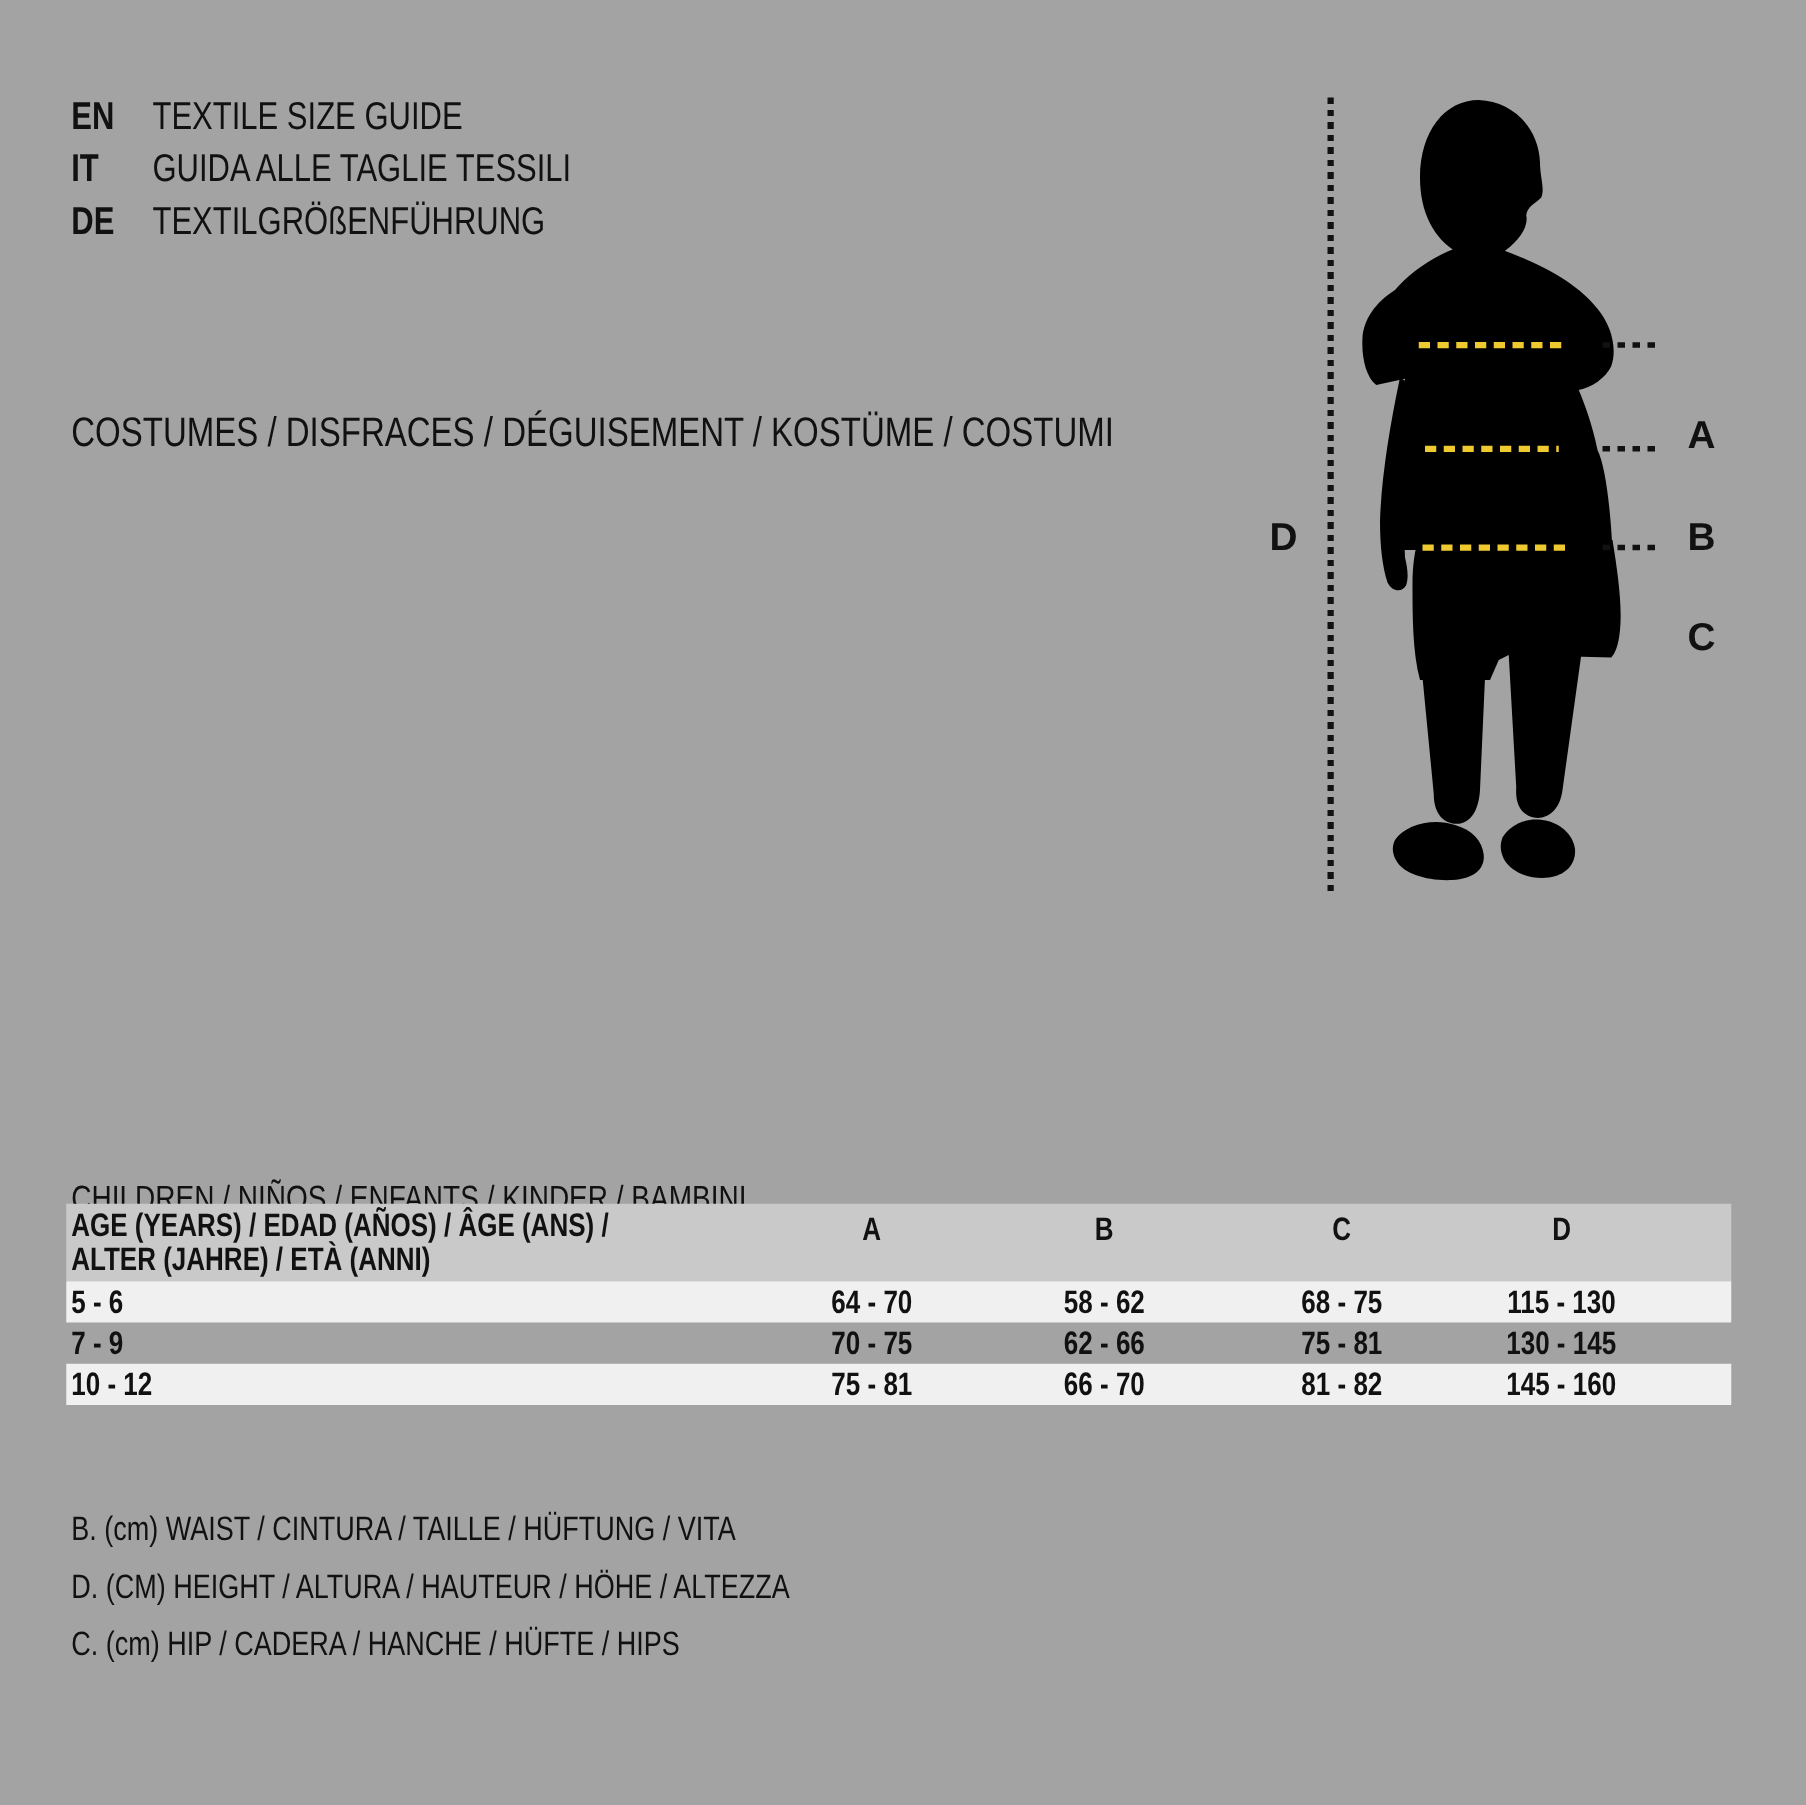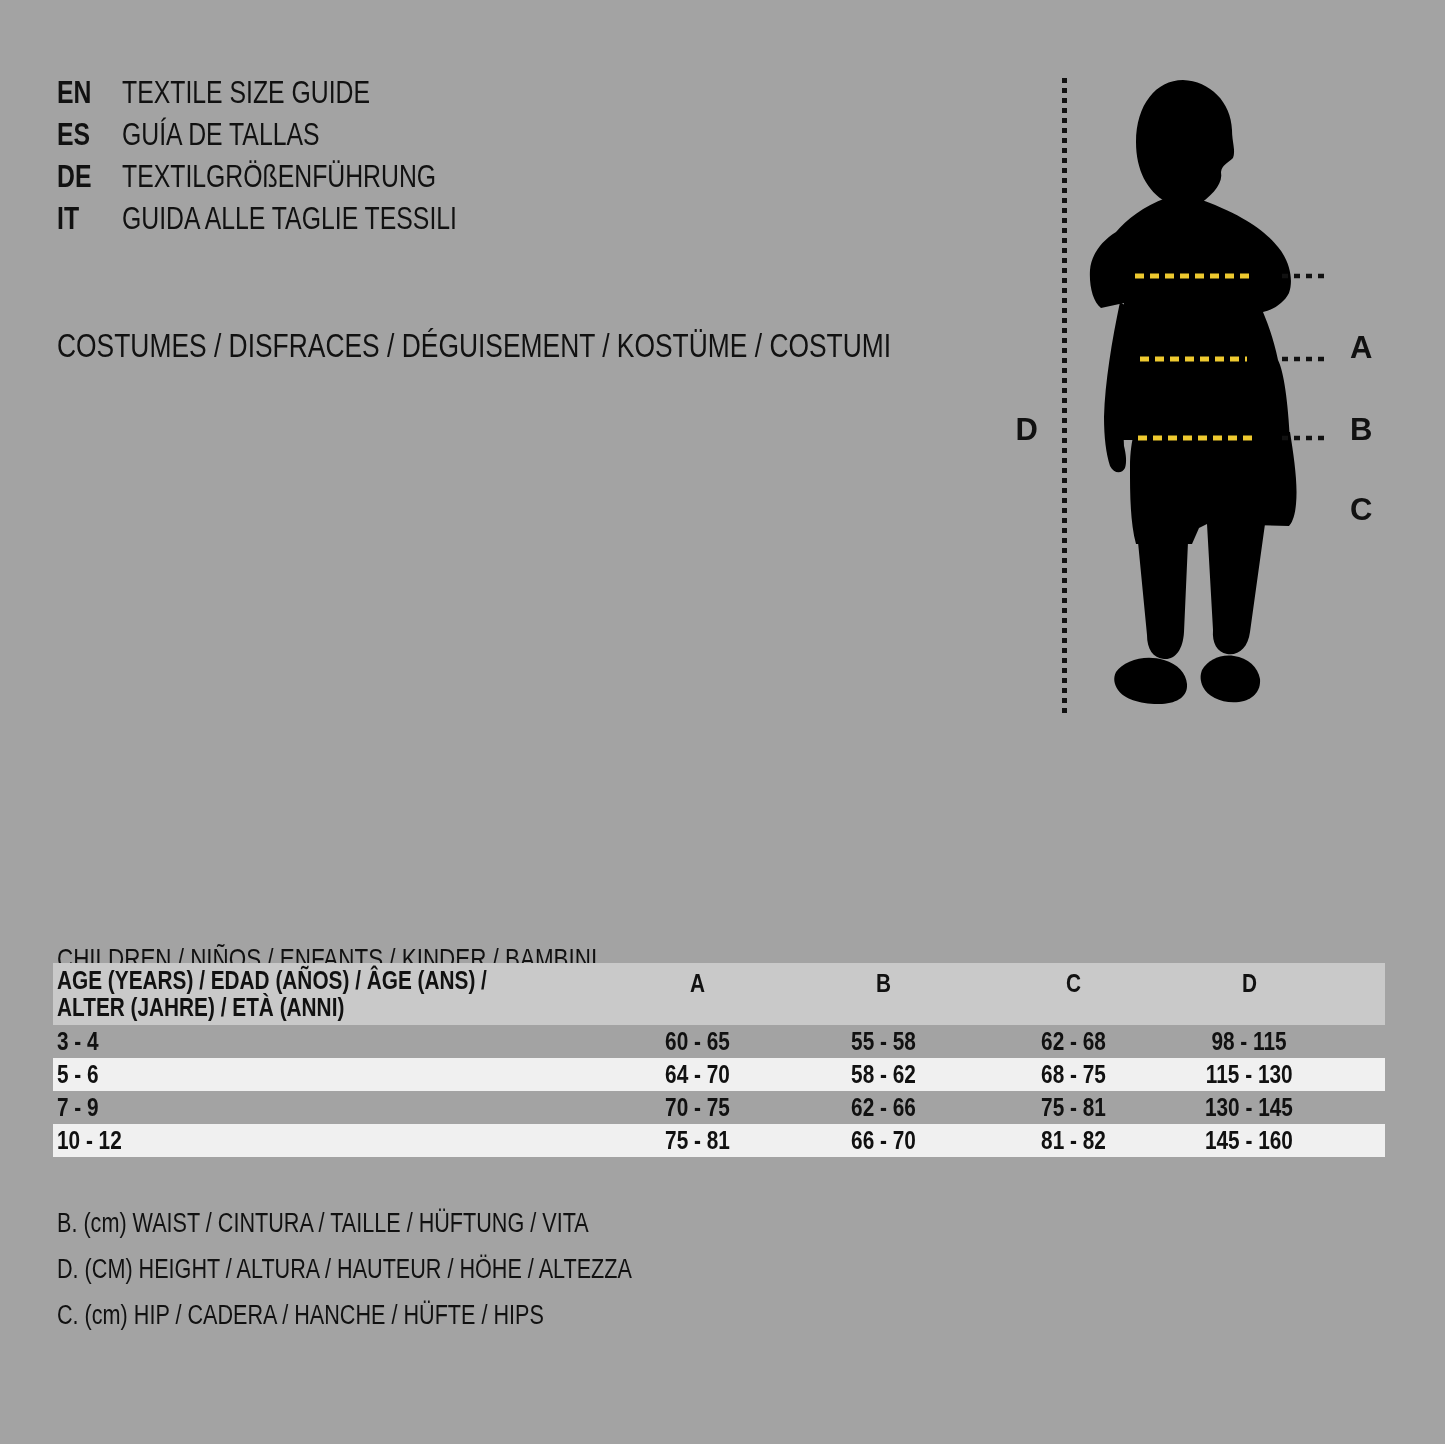--- a/index.html
+++ b/index.html
@@ -52,30 +52,26 @@
 <body>
 
 <div class="canvas">
 
   <div class="langs">
     <div class="lang-row">
       <span class="lang-code cn">EN</span>
       <span class="cn">TEXTILE SIZE GUIDE</span>
     </div>
     <div class="lang-row">
-      <span class="lang-code cn">ES</span>
-      <span class="cn">GUÍA DE TALLAS</span>
+      <span class="lang-code cn">IT</span>
+      <span class="cn">GUIDA ALLE TAGLIE TESSILI</span>
     </div>
     <div class="lang-row">
       <span class="lang-code cn">DE</span>
       <span class="cn">TEXTILGRÖßENFÜHRUNG</span>
-    </div>
-    <div class="lang-row">
-      <span class="lang-code cn">IT</span>
-      <span class="cn">GUIDA ALLE TAGLIE TESSILI</span>
     </div>
   </div>
 
   <div class="category">
     <span class="cn">COSTUMES / DISFRACES / DÉGUISEMENT / KOSTÜME / COSTUMI</span>
   </div>
 
   <div class="height-line"></div>
 
   <svg class="fig-svg" viewBox="0 0 260 650" aria-hidden="true">
@@ -120,27 +116,20 @@
       <div class="age-hdr">
         <span class="cn">AGE (YEARS) / EDAD (AÑOS) / ÂGE (ANS) /</span><br>
         <span class="cn">ALTER (JAHRE) / ETÀ (ANNI)</span>
       </div>
       <div class="col-hdr col-a"><span class="cnc">A</span></div>
       <div class="col-hdr col-b"><span class="cnc">B</span></div>
       <div class="col-hdr col-c"><span class="cnc">C</span></div>
       <div class="col-hdr col-d"><span class="cnc">D</span></div>
     </div>
 
-    <div class="tbl-row">
-      <span class="age-cell"><span class="cn">3 - 4</span></span>
-      <span class="val-cell col-a"><span class="cnc">60 - 65</span></span>
-      <span class="val-cell col-b"><span class="cnc">55 - 58</span></span>
-      <span class="val-cell col-c"><span class="cnc">62 - 68</span></span>
-      <span class="val-cell col-d"><span class="cnc">98 - 115</span></span>
-    </div>
     <div class="tbl-row alt">
       <span class="age-cell"><span class="cn">5 - 6</span></span>
       <span class="val-cell col-a"><span class="cnc">64 - 70</span></span>
       <span class="val-cell col-b"><span class="cnc">58 - 62</span></span>
       <span class="val-cell col-c"><span class="cnc">68 - 75</span></span>
       <span class="val-cell col-d"><span class="cnc">115 - 130</span></span>
     </div>
     <div class="tbl-row">
       <span class="age-cell"><span class="cn">7 - 9</span></span>
       <span class="val-cell col-a"><span class="cnc">70 - 75</span></span>

